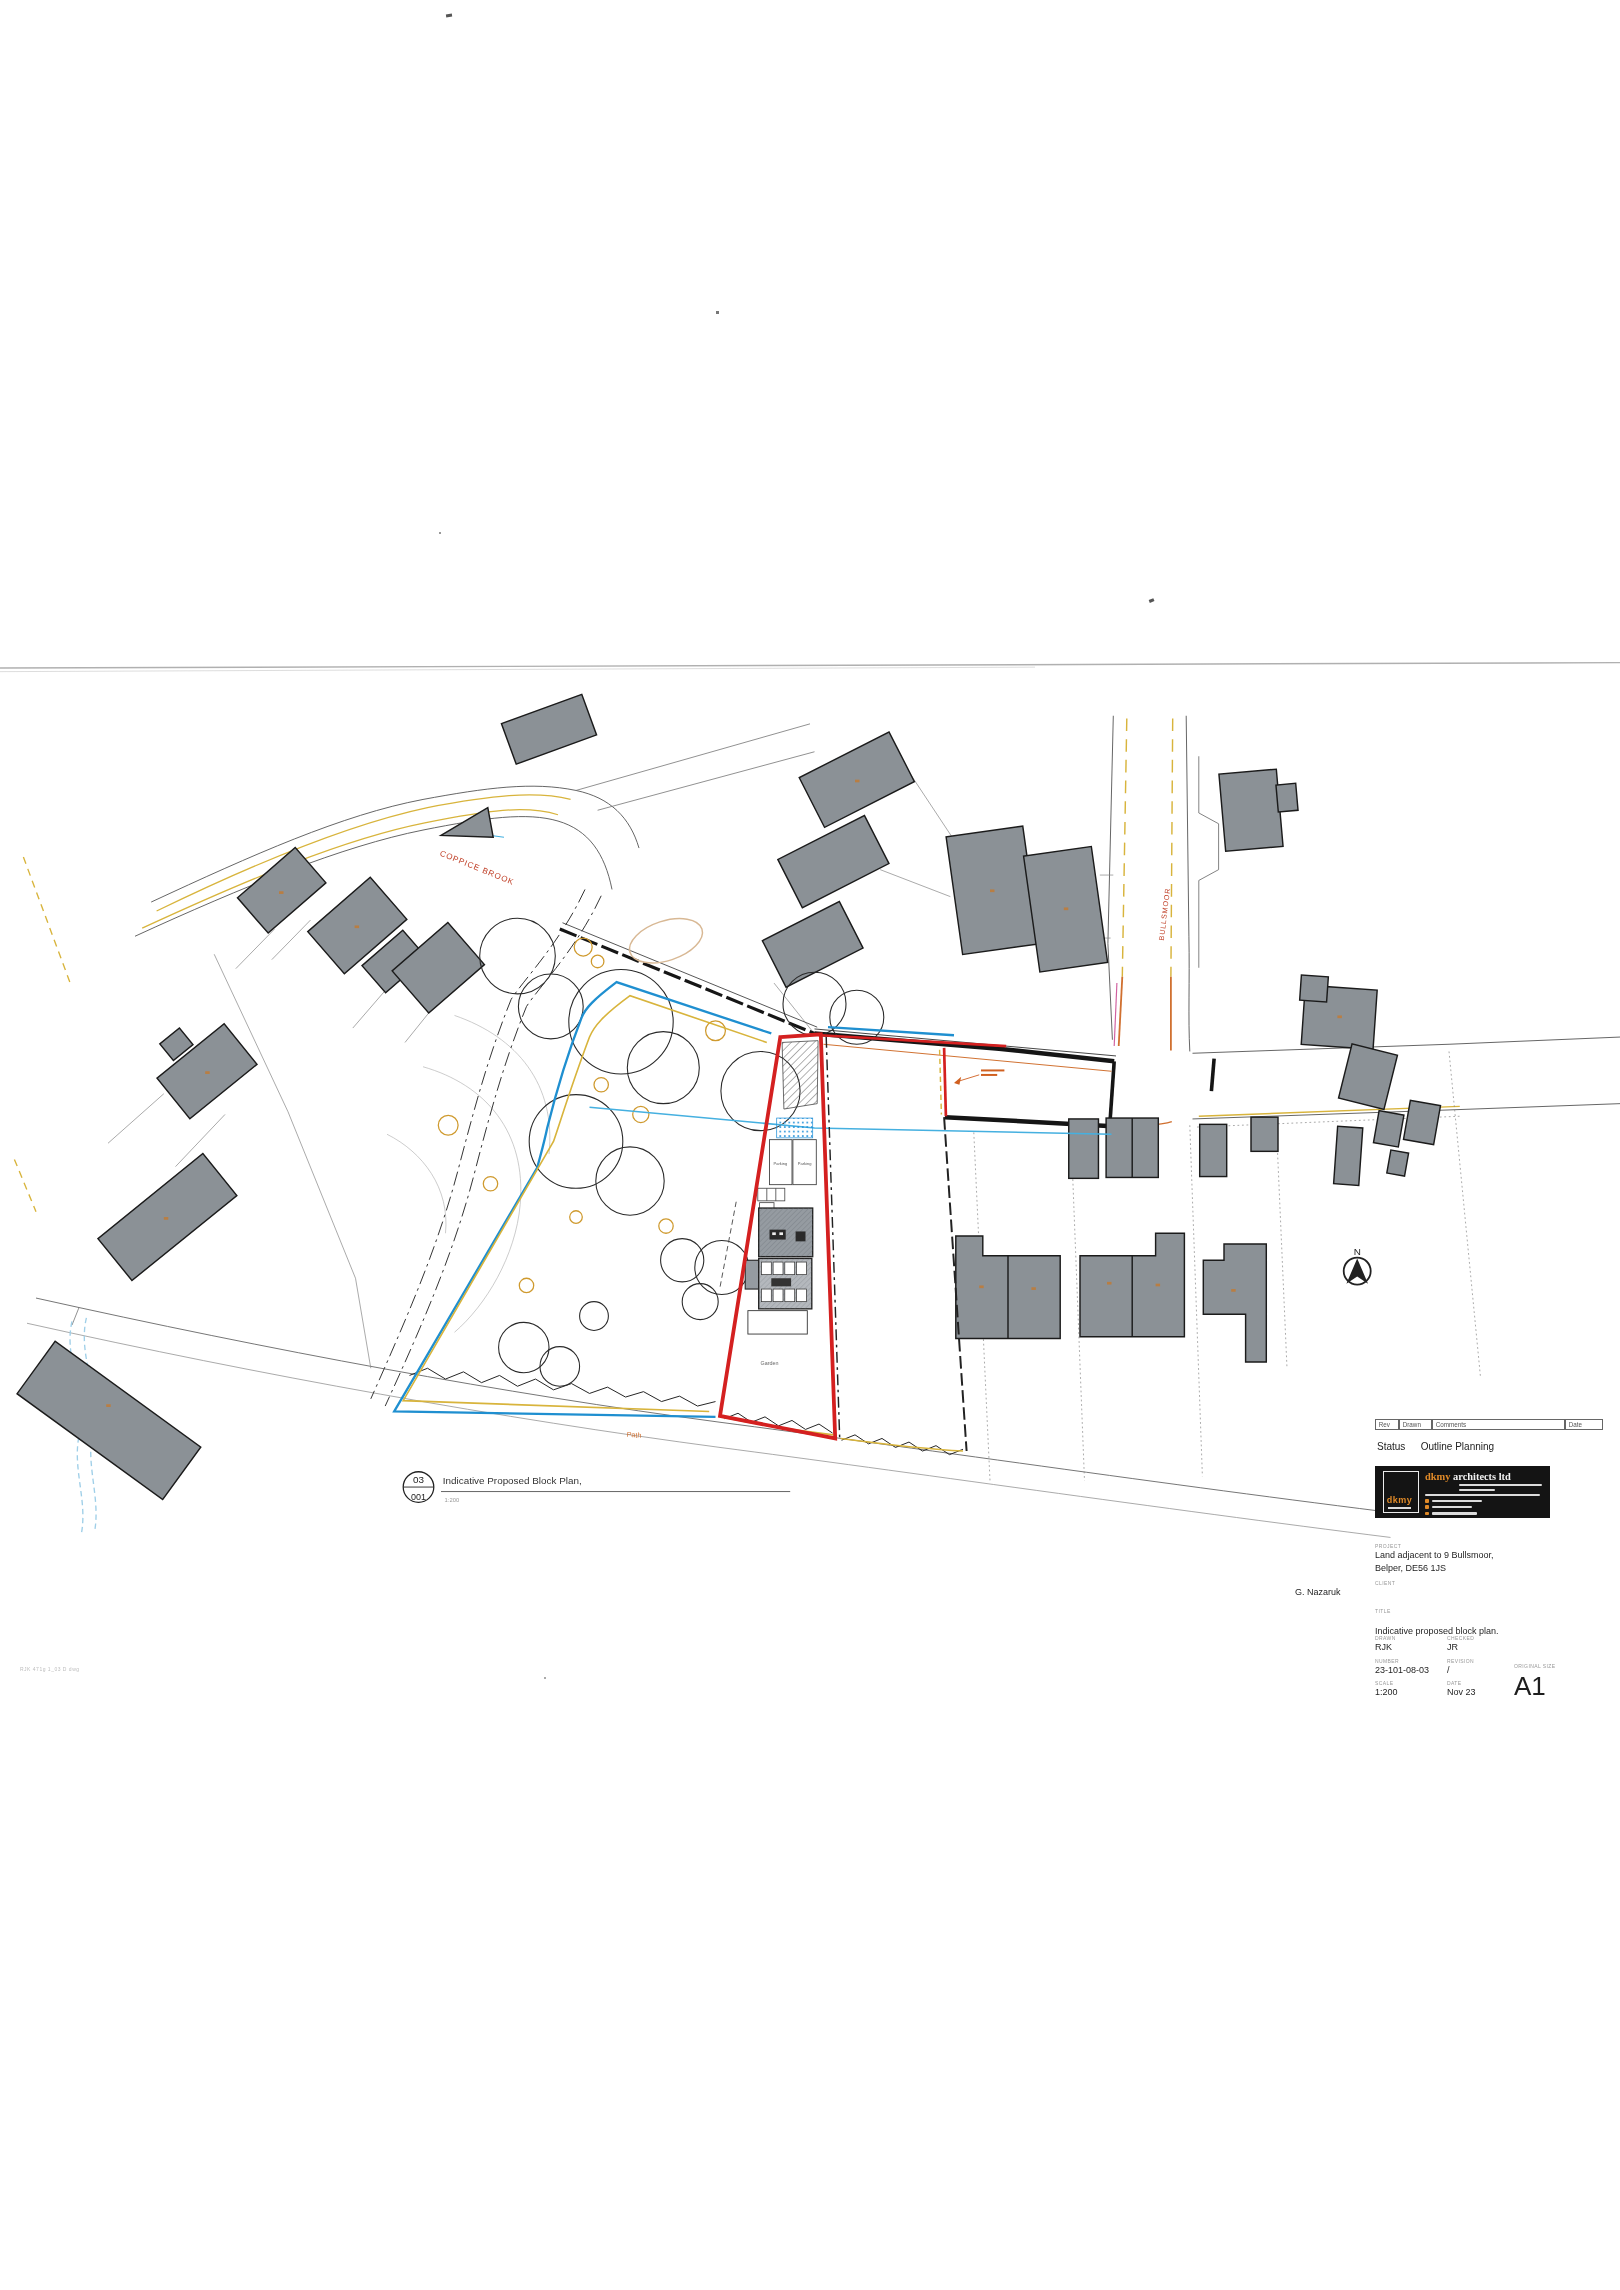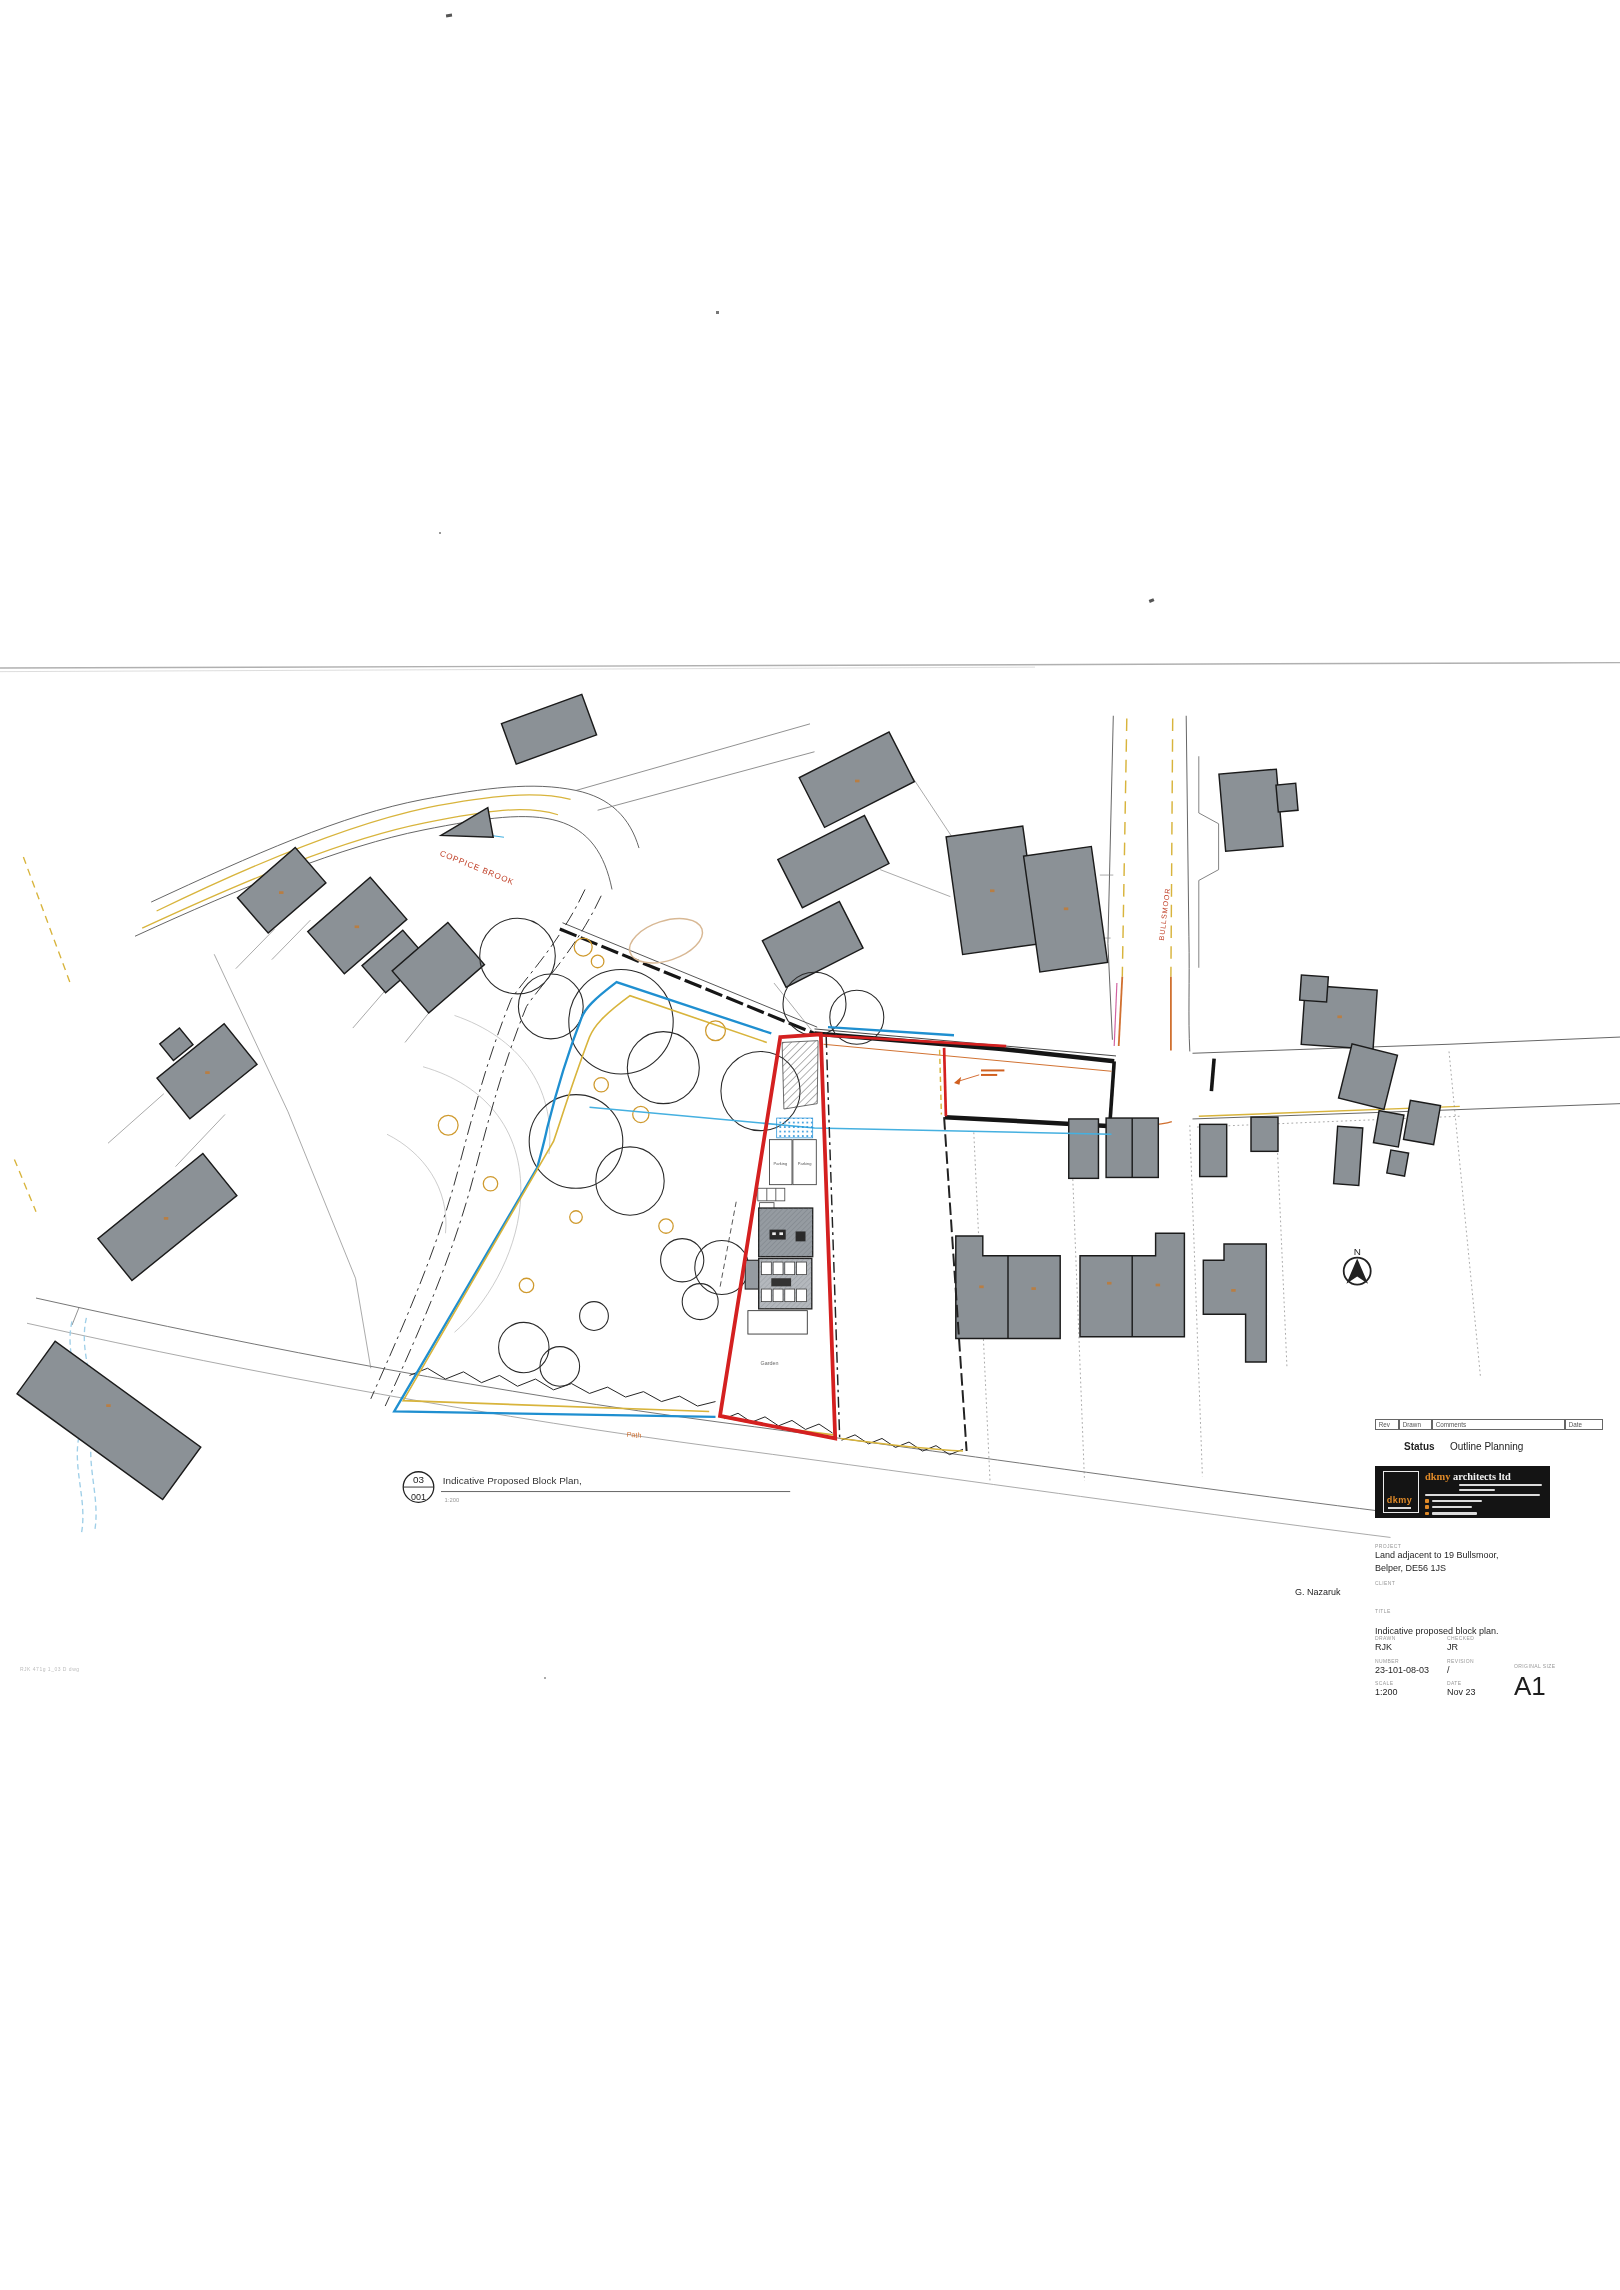--- a/index.html
+++ b/index.html
@@ -4,21 +4,21 @@
 <style>
   html,body{margin:0;padding:0;background:#ffffff;}
   body{width:1620px;height:2291px;position:relative;font-family:"Liberation Sans",sans-serif;overflow:hidden;}
   #plan-svg{position:absolute;left:0;top:0;}
 
   
   .rev-table{position:absolute;left:1375px;top:1419px;display:flex;font-size:6.3px;color:#555;}
   .rev-table .cell{border:0.9px solid #666;height:10.8px;line-height:10.8px;padding:0 2.7px;background:#fff;box-sizing:border-box;}
   .c-rev{width:24px;} .c-drawn{width:33px;} .c-comments{width:133px;} .c-date{width:38px;}
   .status-row{position:absolute;left:1377px;top:1441px;font-size:10px;color:#222;}
-  .status-row .lbl{font-weight:bold;margin-right:12.6px;margin-left:27px;}
+  .status-row .lbl{font-weight:normal;margin-right:12.6px;}
   .logo{position:absolute;left:1375px;top:1466px;width:175px;height:52px;background:#141414;}
   .logo-mark{position:absolute;left:8px;top:5.4px;width:34px;height:40px;border:1.8px solid #ececec;}
   .logo-mark .mk{position:absolute;left:2.7px;bottom:7.2px;color:#e08a28;font-size:9px;font-weight:bold;letter-spacing:0.5px;}
   .logo-mark .mkbar{position:absolute;left:3.6px;bottom:3.6px;width:23.4px;height:1.8px;background:#ddd;}
   .logo-right{position:absolute;left:50px;top:4.5px;width:119px;}
   .logo-line1{font-size:10.4px;font-weight:bold;white-space:nowrap;font-family:Liberation Serif, serif;}
   .logo-line1 .b1{color:#e08a28;} .logo-line1 .b2{color:#f2f2f2;}
   .bar{background:#dcdcdc;height:2.3px;border-radius:0.9px;margin-top:2.7px;}
   .bar-row{display:flex;align-items:center;margin-top:2.7px;}
   .odot{width:3.6px;height:3.6px;background:#e08a28;border-radius:0.9px;margin-right:3.6px;flex:none;}
@@ -355,21 +355,21 @@
         <div class="bar" style="width:40px;margin-top:0;"></div>
       </div>
     <div class="bar-row">
         <span class="odot"></span>
         <div class="bar" style="width:45px;margin-top:0;"></div>
       </div>
   </div>
 </div>
 
 <div class="tb-label" style="left:1375px;top:1543px;">PROJECT</div>
-<div class="tb-val" style="left:1375px;top:1550px;">Land adjacent to 19 Bullsmoor,</div>
+<div class="tb-val" style="left:1375px;top:1550px;">Land adjacent to 9 Bullsmoor,</div>
 <div class="tb-val" style="left:1375px;top:1563px;">Belper, DE56 1JS</div>
 
 <div class="tb-label" style="left:1375px;top:1580px;">CLIENT</div>
 <div class="tb-val" style="left:1295px;top:1587px;">G. Nazaruk</div>
 
 <div class="tb-label" style="left:1375px;top:1608px;">TITLE</div>
 <div class="tb-val" style="left:1375px;top:1616px;margin-top:10px;">Indicative proposed block plan.</div>
 
 <div class="tb-label" style="left:1375px;top:1635px;">DRAWN</div>
 <div class="tb-label" style="left:1447px;top:1635px;">CHECKED</div>

